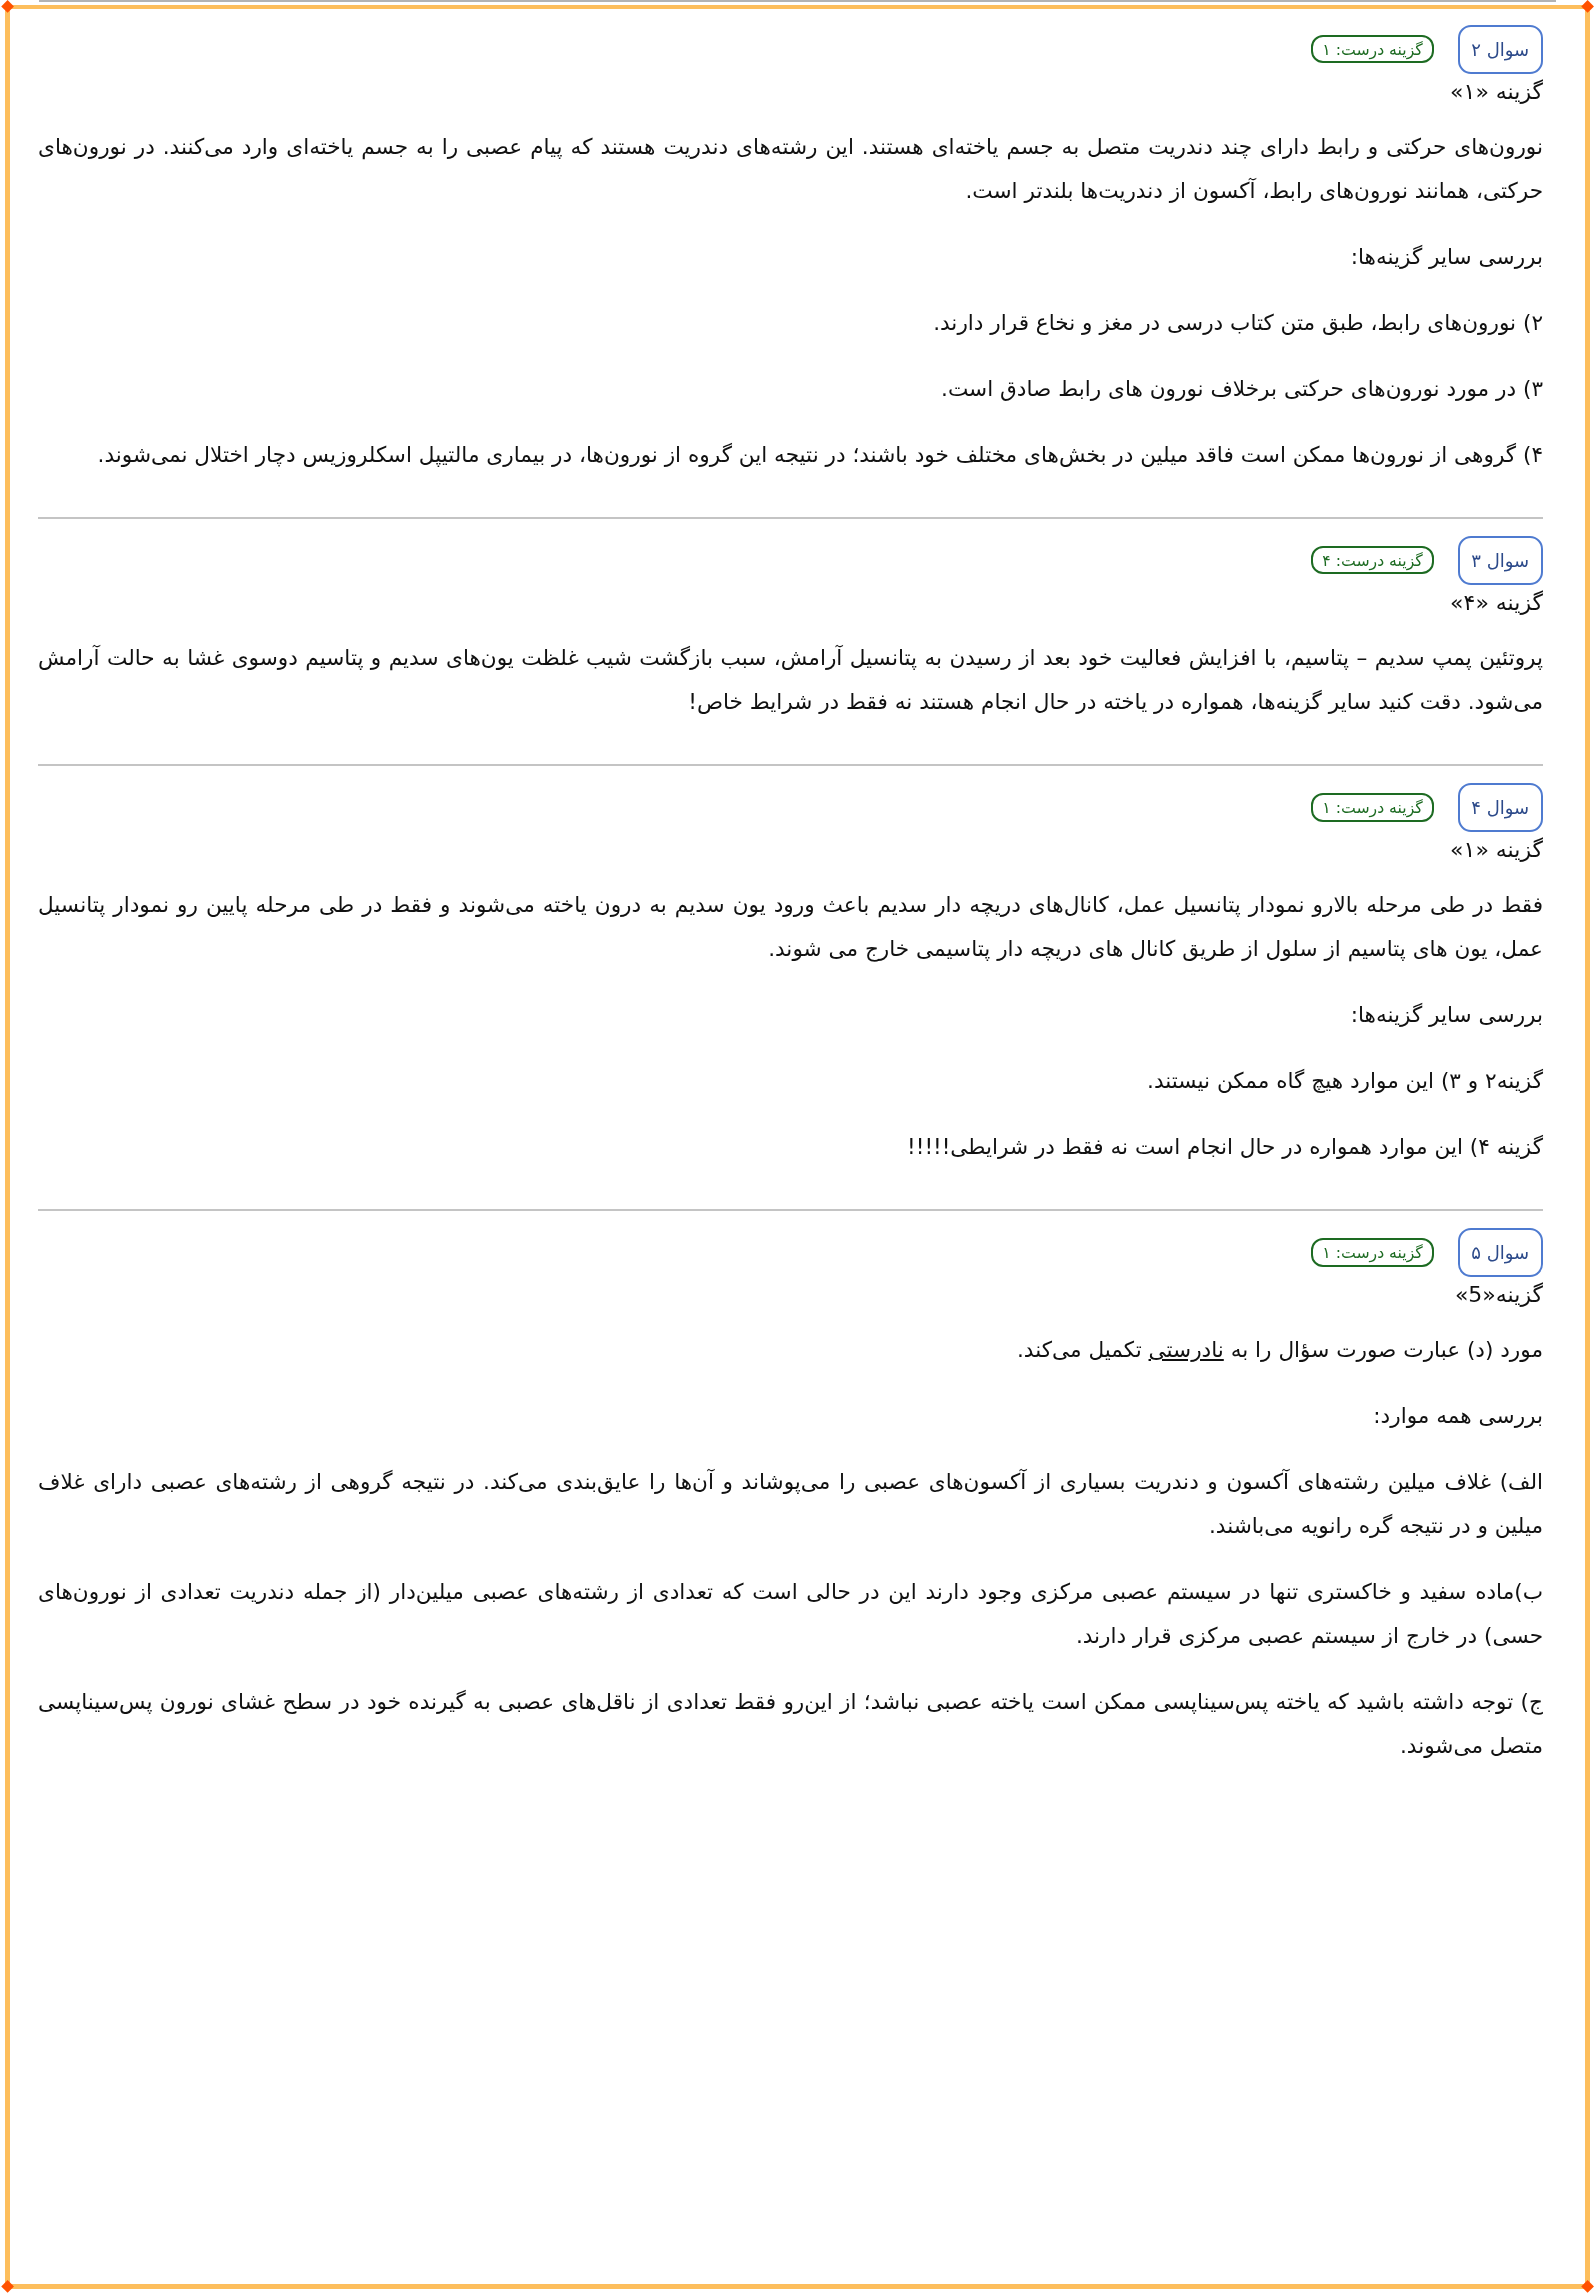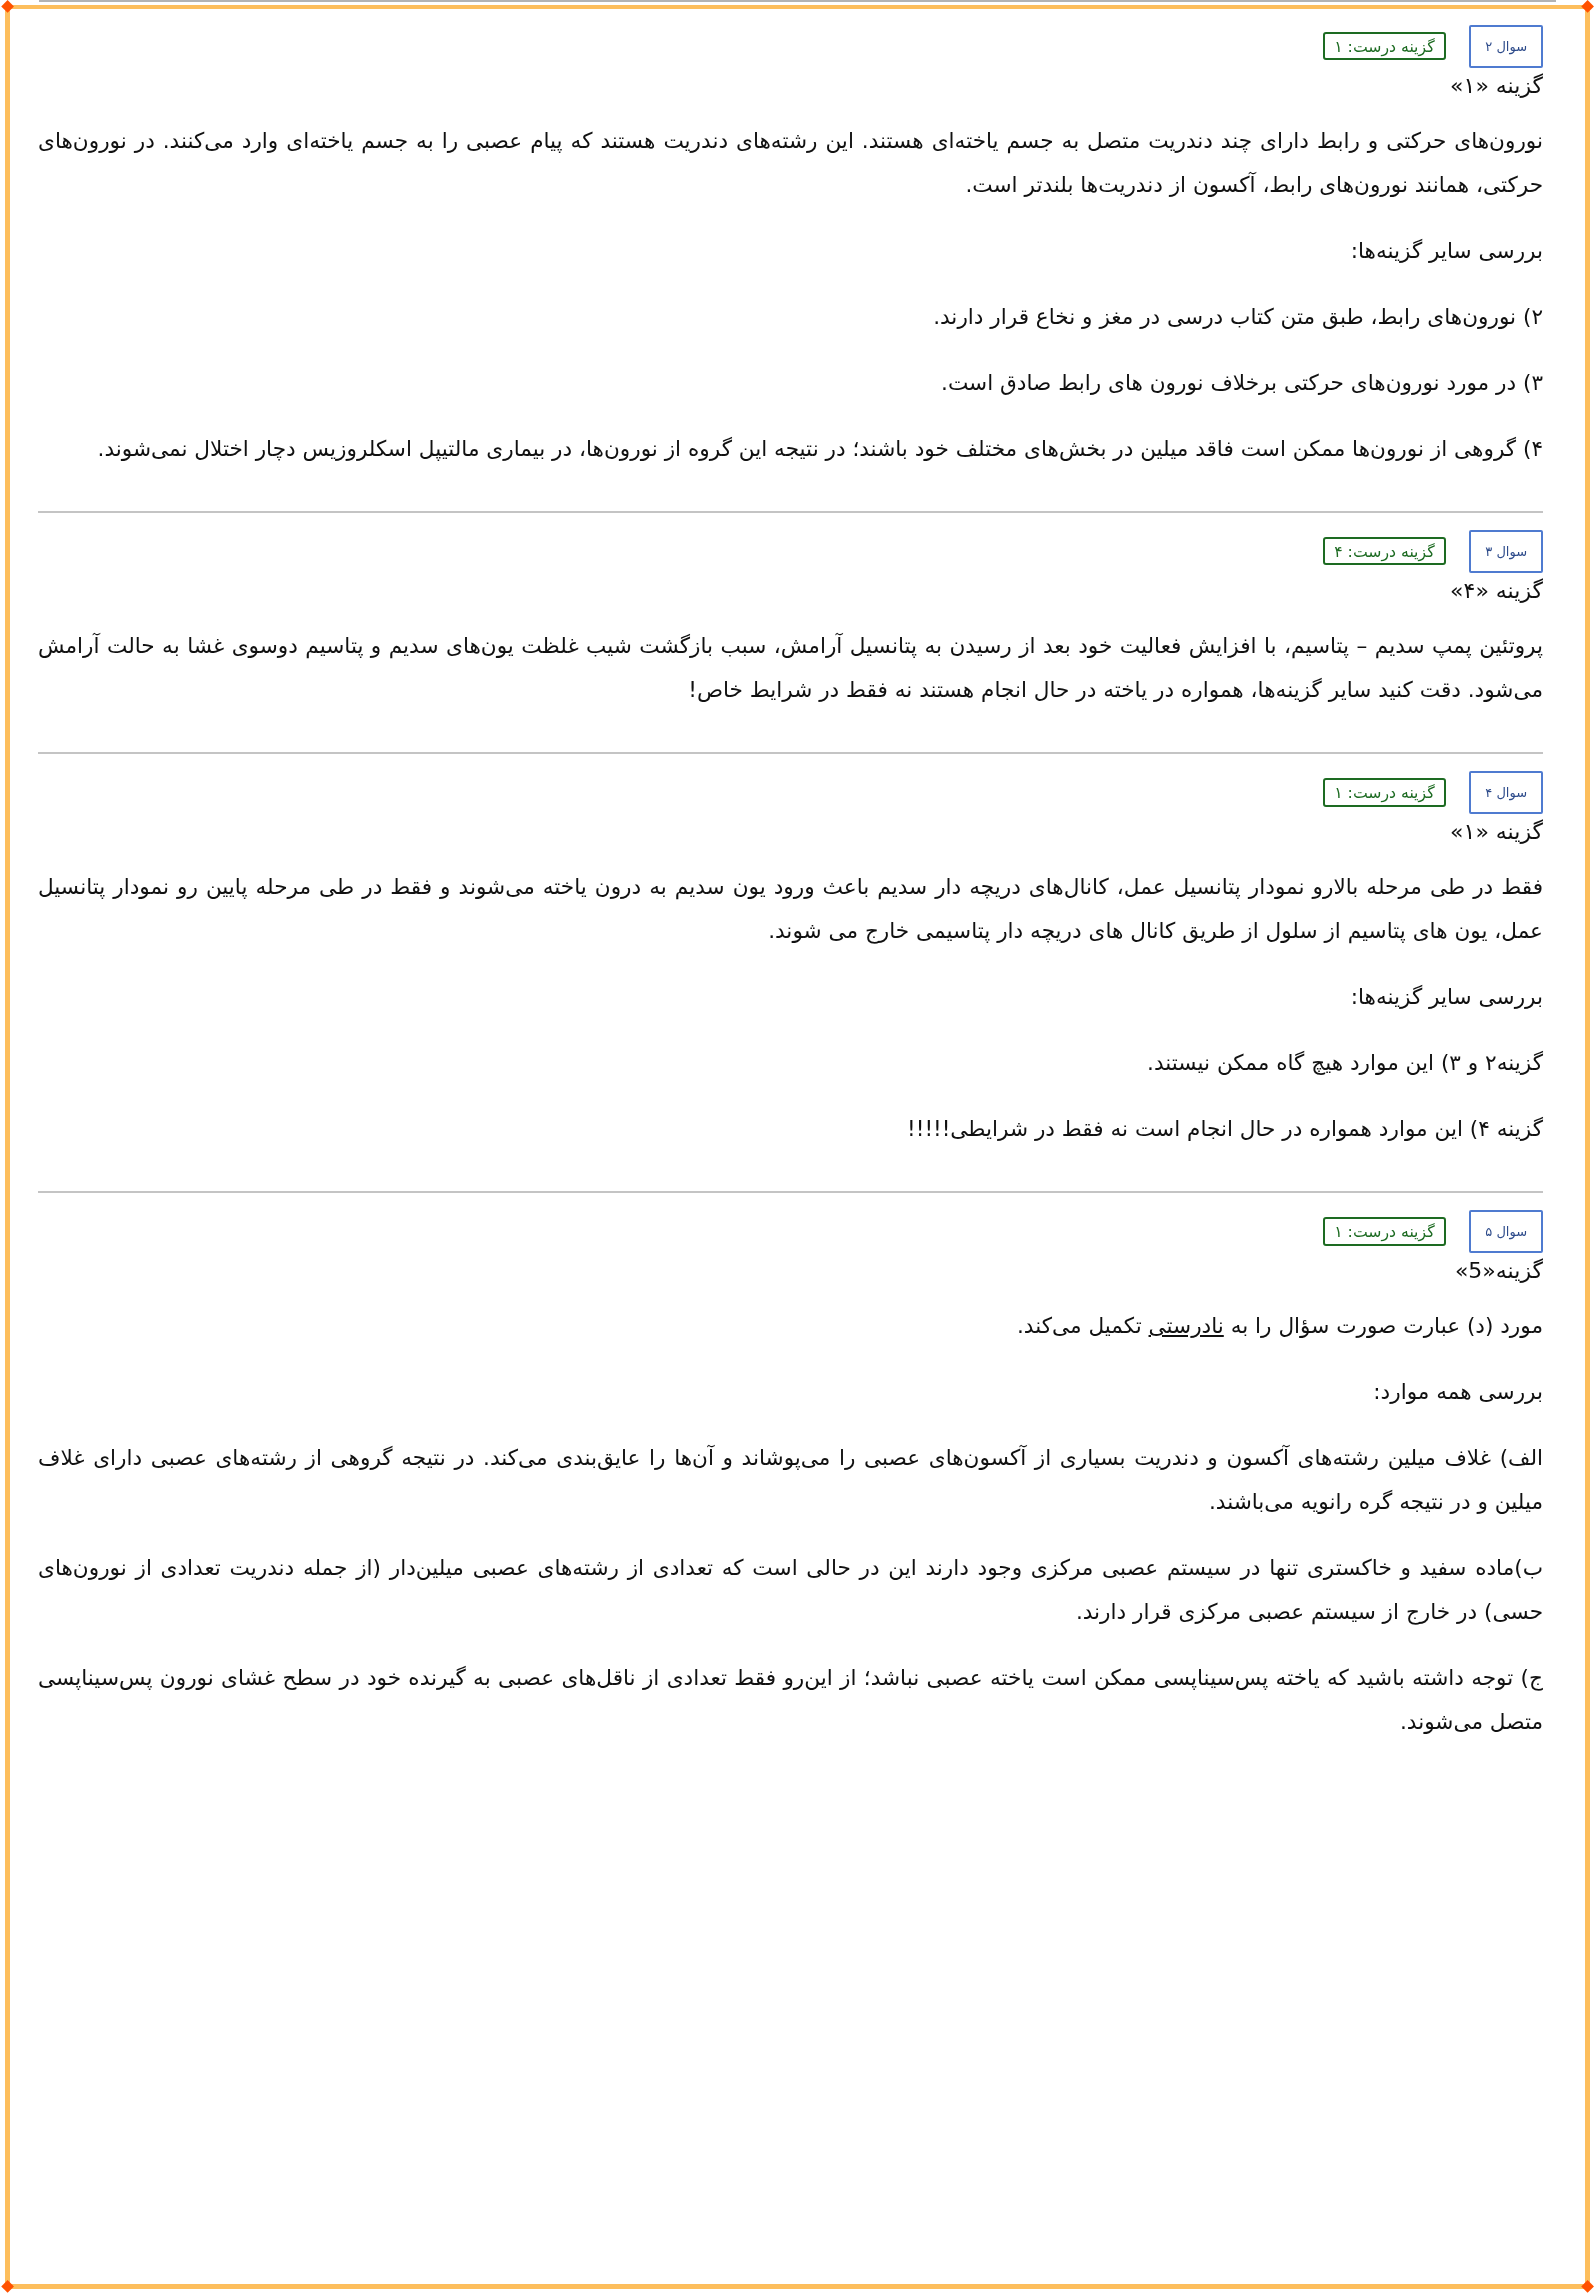--- a/index.html
+++ b/index.html
@@ -26,25 +26,25 @@
   .content {
     position: absolute; left: 38px; right: 52px; top: 25px;
     direction: rtl; text-align: right;
   }
   .question { padding-bottom: 6.5px; }
   .q-header {
     display: flex; flex-direction: row; align-items: center; gap: 23.6px;
     justify-content: flex-start; margin-right: 0;
   }
   .q-badge {
-    border: 2px solid #4f7bd0; border-radius: 2px; color: #2c4a8a;
-    font-size: 13px; padding: 11.8px 11.8px; min-width: 46px; text-align: center; background: #fff;
+    border: 2px solid #4f7bd0; border-radius: 13px; color: #2c4a8a;
+    font-size: 18px; padding: 11.8px 11.8px; min-width: 46px; text-align: center; background: #fff;
   }
   .answer-badge {
-    border: 2px solid #1d6b22; border-radius: 3px; color: #1d6b22;
+    border: 2px solid #1d6b22; border-radius: 12px; color: #1d6b22;
     font-size: 15.7px; padding: 2.6px 9.2px; background: #fff;
   }
   .option-line { font-size: 22px; margin: 5.2px 0 19.6px 0; line-height: 1.2; }
   .para {
     font-size: 21.6px; line-height: 44px; margin: 0 0 22px 0; text-align: justify;
   }
   .underline { text-decoration: underline; margin-top: 9px; }
   .sep { height: 2px; background: #c4c4c4; margin: 11.8px 0 17px 0; }
 </style>
 </head>

